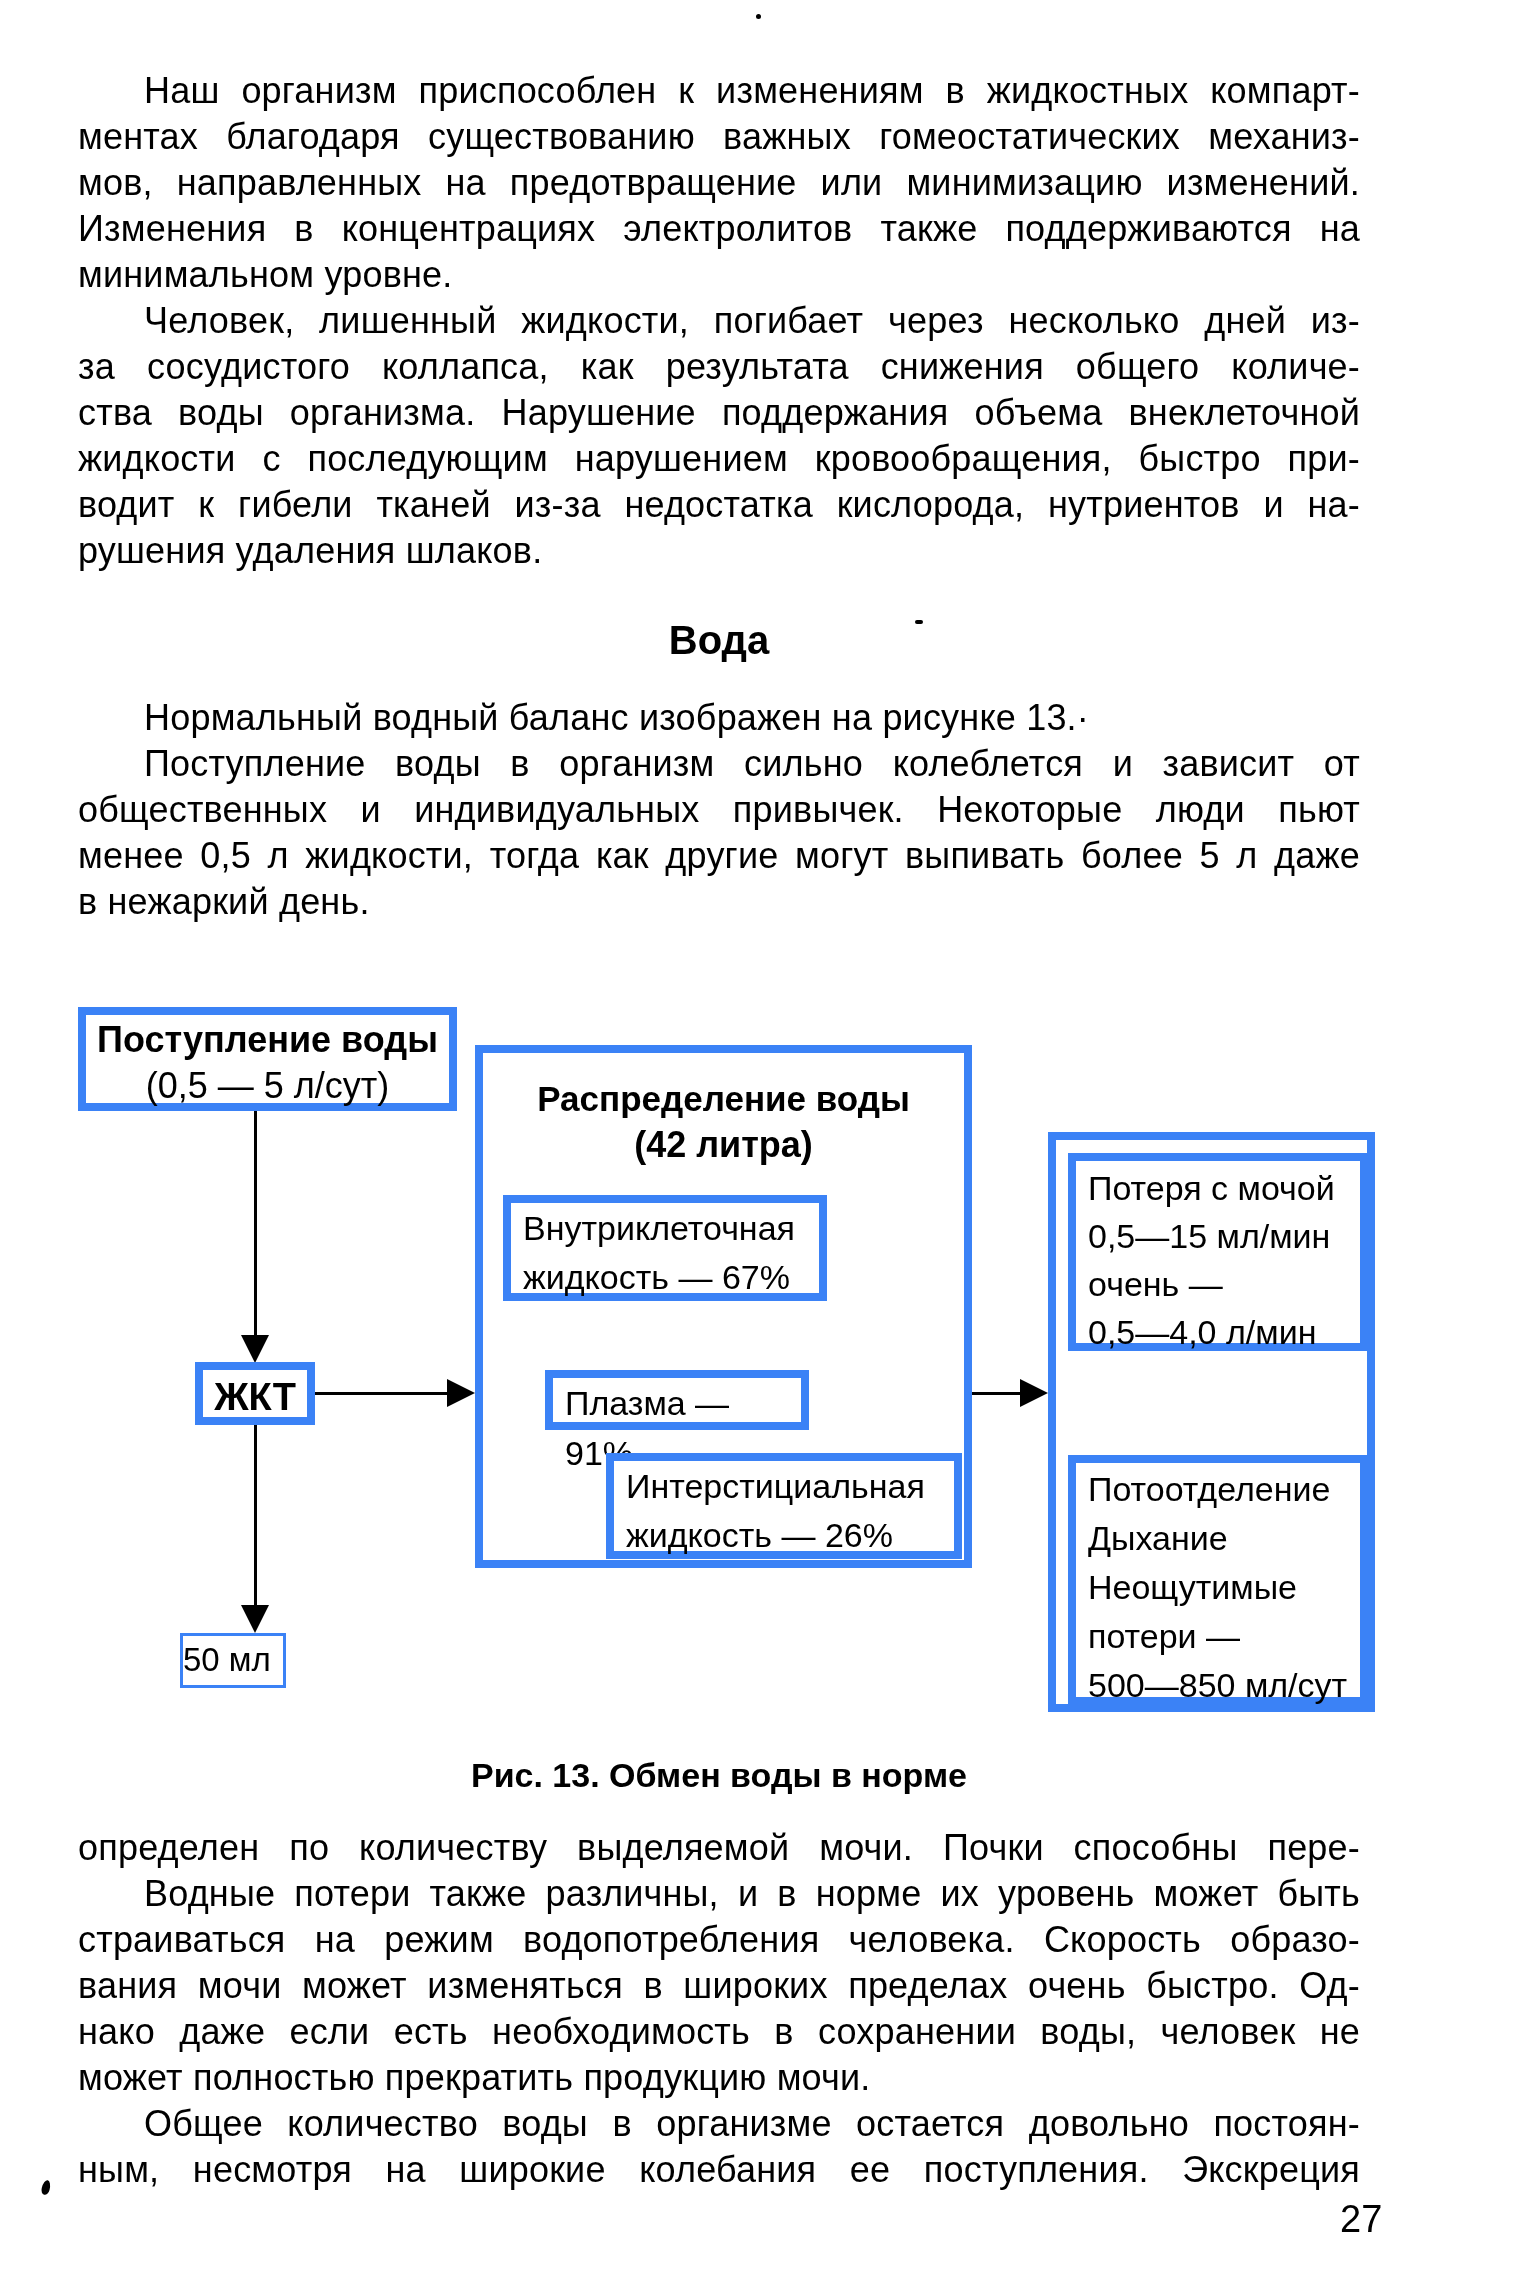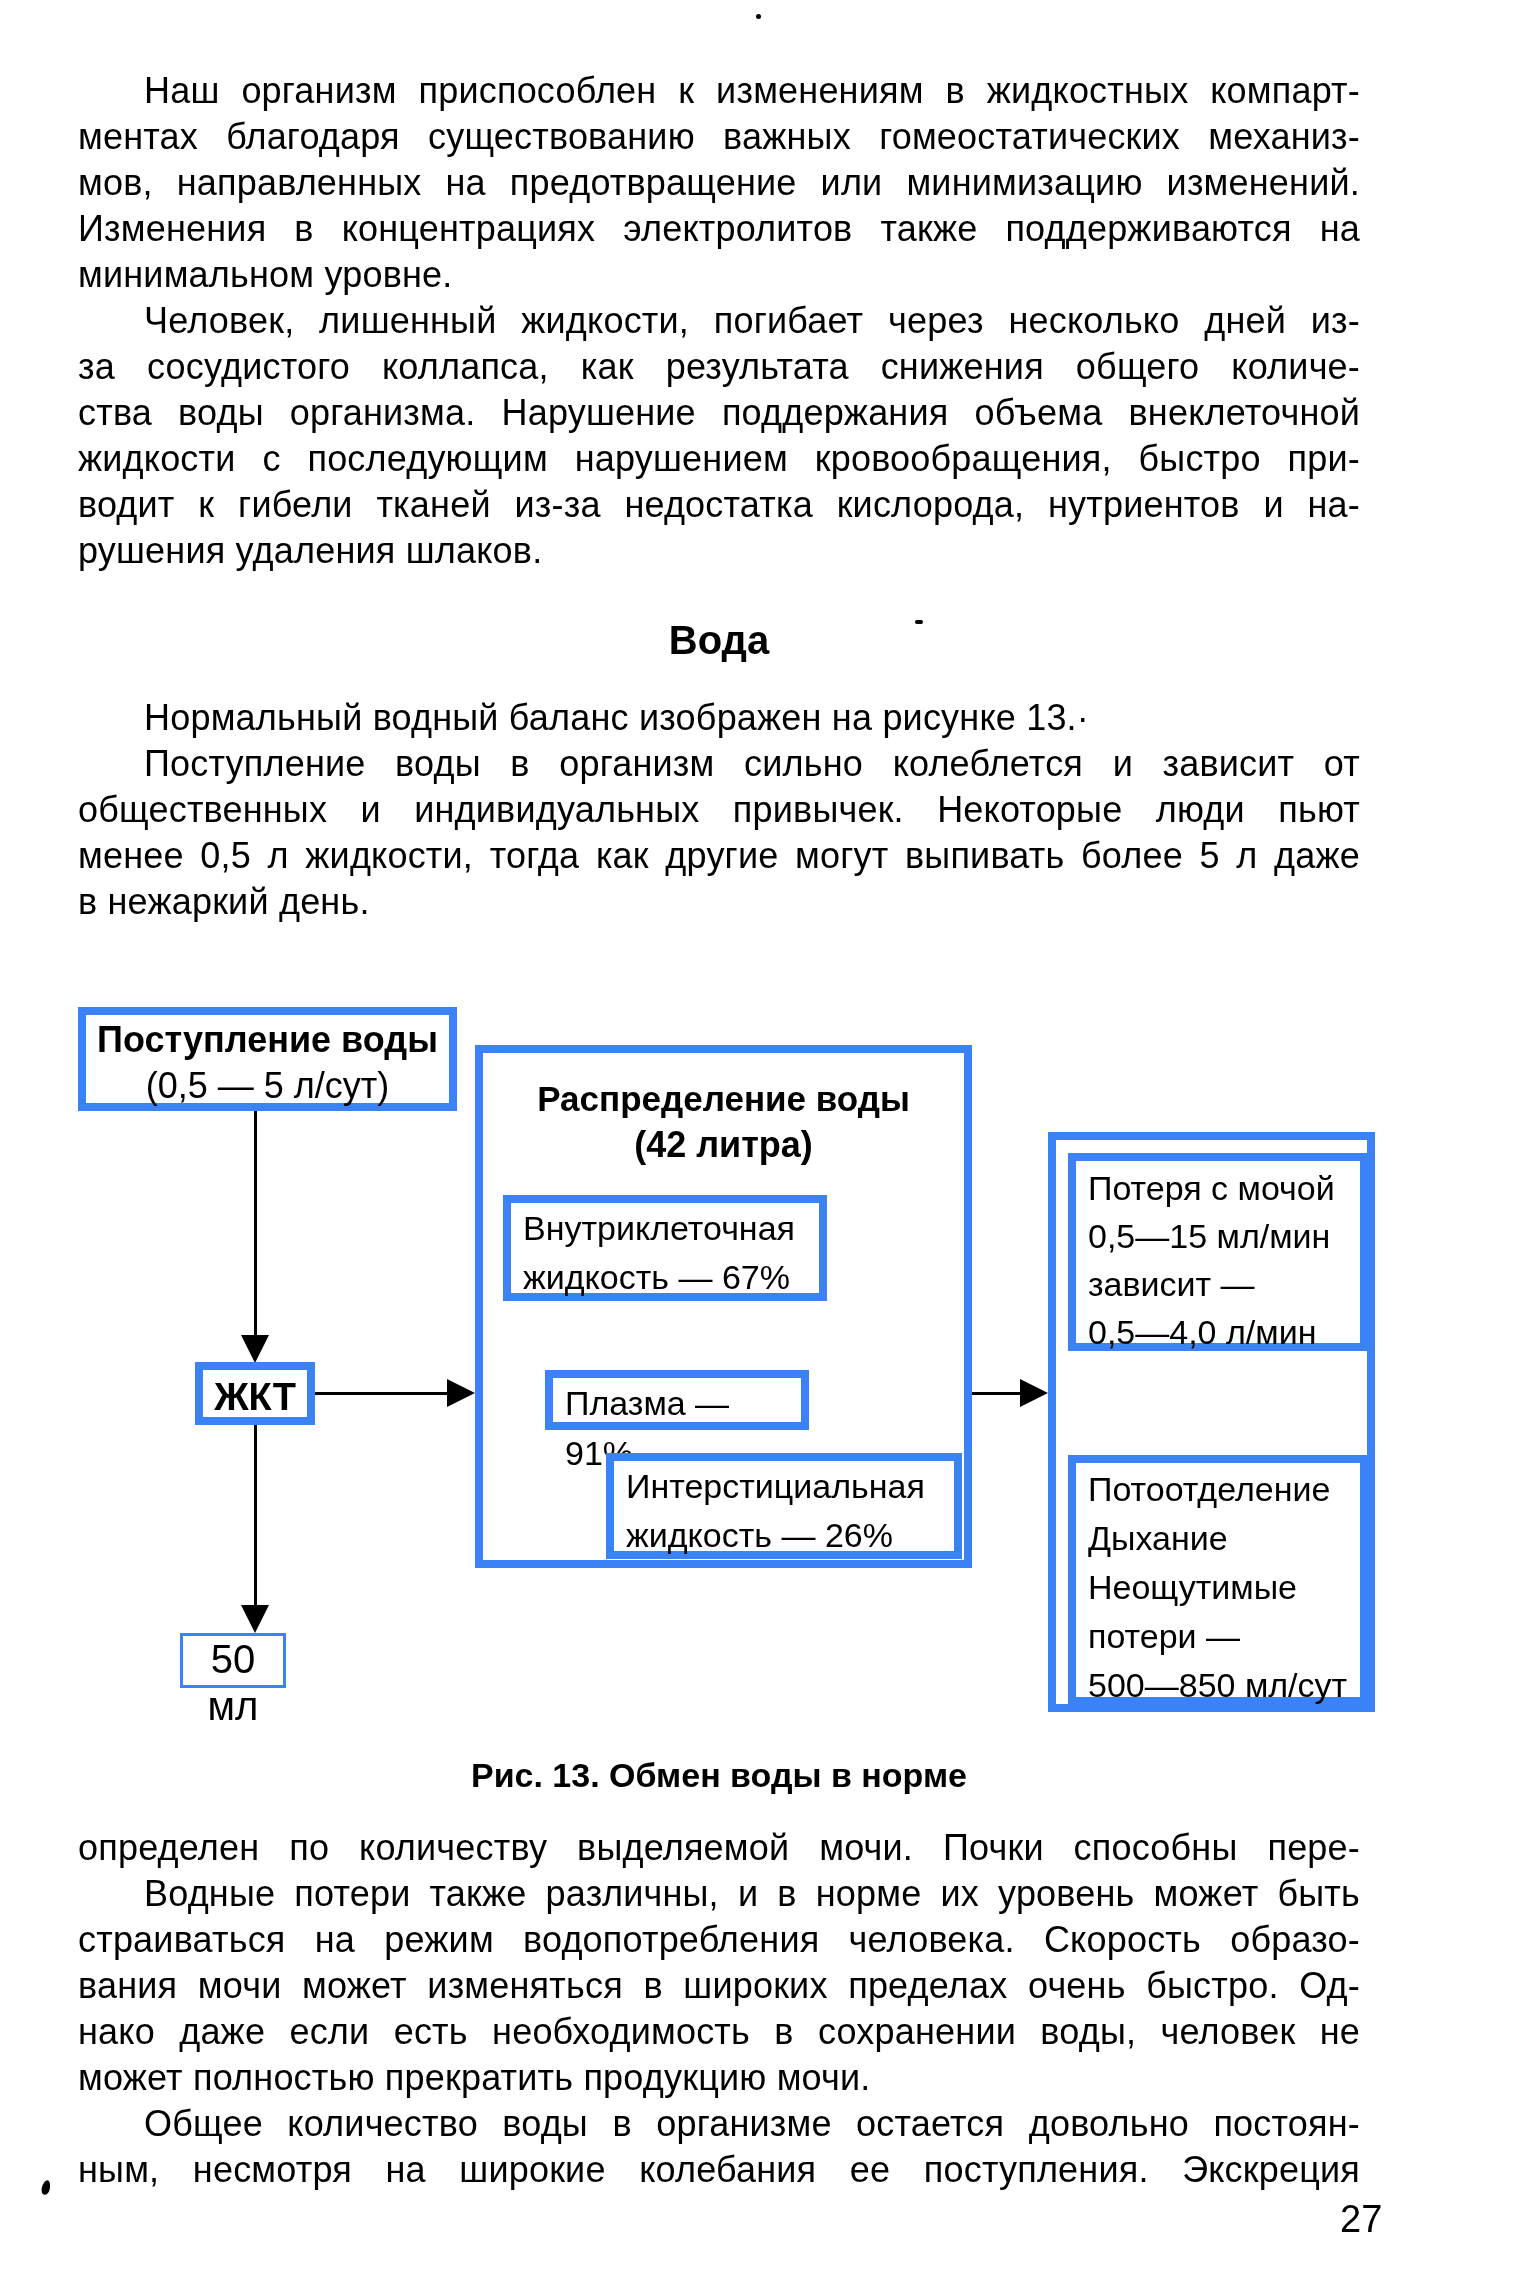--- a/index.html
+++ b/index.html
@@ -21,21 +21,21 @@
   .bx { position:absolute; box-sizing:border-box; border:8px solid #3b82f6; background:#fff; }
 
   .intake { left:0; top:2px; width:379px; height:104px; text-align:center; }
   .intake .t1 { font-weight:bold; font-size:36px; line-height:50px; margin-top:0px; }
   .intake .t2 { font-size:36px; line-height:42px; }
 
   .gkt { left:117px; top:357px; width:120px; height:63px; text-align:center;
          font-weight:bold; font-size:38px; line-height:55px; }
 
   .ml50 { left:102px; top:628px; width:106px; height:55px; border-width:3px;
-          text-align:center; font-size:40px; line-height:47px; }
+          text-align:left; font-size:33px; line-height:47px; }
 
   .dist { left:397px; top:40px; width:497px; height:523px; }
   .dist .t1 { font-weight:bold; font-size:35px; line-height:48px; text-align:center; margin-top:22px; }
   .dist .t2 { font-weight:bold; font-size:36px; line-height:44px; text-align:center; }
 
   .intra { left:20px; top:142px; width:324px; height:106px; font-size:34px; line-height:49px; padding:1px 0 0 12px; }
   .plasma { left:62px; top:317px; width:264px; height:60px; font-size:34px; line-height:50px; padding-left:12px; }
   .inter { left:123px; top:400px; width:356px; height:106px; font-size:34px; line-height:49px; padding:1px 0 0 12px; }
 
   .losses { left:970px; top:127px; width:327px; height:580px; }
@@ -138,21 +138,21 @@
         </div>
       </div>
 
       <div class="hline" style="left:894px; top:387px; width:50px;"></div>
       <div class="ah-right" style="left:942px; top:374px;"></div>
 
       <div class="bx losses">
         <div class="bx urine">
           <div>Потеря с мочой</div>
           <div>0,5—15 мл/мин</div>
-          <div>зависит —</div>
+          <div>очень —</div>
           <div>0,5—4,0 л/мин</div>
         </div>
         <div class="bx insens">
           <div>Потоотделение</div>
           <div>Дыхание</div>
           <div>Неощутимые</div>
           <div>потери —</div>
           <div>500—850 мл/сут</div>
         </div>
       </div>

